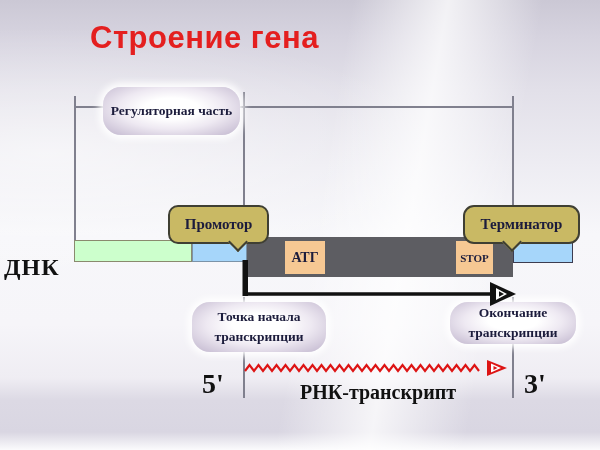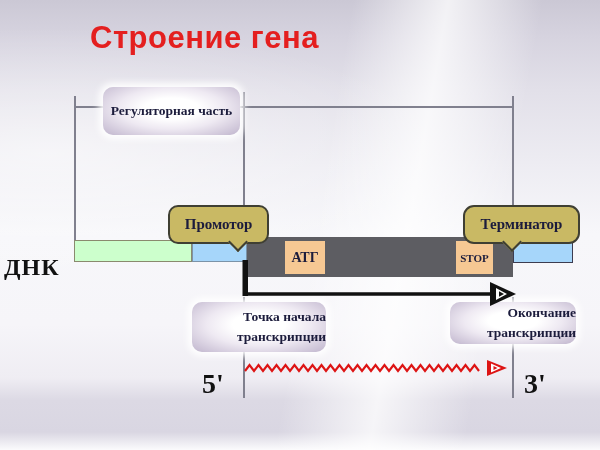--- a/index.html
+++ b/index.html
@@ -14,23 +14,23 @@
         #f7f7fa 52%, #f6f5f9 72%, #efedf3 84%,
         #dcd9e4 89%, #d9d6e2 96%, #fbfbfd 100%);
   }
   .abs{position:absolute;}
   .title{
     font-family:"Liberation Sans","DejaVu Sans",sans-serif;
     font-weight:bold;font-size:31px;letter-spacing:0.5px;color:#e41f1f;
   }
   .line{background:#80808e;z-index:1;}
   .pbadge{
-    z-index:3;display:flex;align-items:center;justify-content:center;text-align:right;
+    z-index:3;display:flex;align-items:center;justify-content:center;text-align:center;
     font-weight:bold;font-size:13.5px;line-height:1.5;color:#1c1c3c;
-    border-radius:10px;
+    border-radius:18px;
     background:radial-gradient(ellipse at 50% 45%, #ffffff 28%, #eee9f2 55%, #c0b5cd 100%);
     box-shadow:0 0 7px 4px rgba(255,255,255,0.95);
   }
   .tbadge{
     z-index:4;display:flex;align-items:center;justify-content:center;
     font-weight:bold;font-size:15px;color:#1c1c3c;
     background:#c9b964;border:2px solid #3f3f33;border-radius:10px;margin-top:24px;
   }
   .tail{
     position:absolute;width:12px;height:12px;background:#c9b964;
@@ -103,14 +103,15 @@
 
   <svg class="abs" style="left:243px;top:358px;z-index:3;" width="270" height="22" viewBox="0 0 270 22">
     <path d="M2,13 l4.5,-6 l4.5,6 l4.5,-6 l4.5,6 l4.5,-6 l4.5,6 l4.5,-6 l4.5,6 l4.5,-6 l4.5,6 l4.5,-6 l4.5,6 l4.5,-6 l4.5,6 l4.5,-6 l4.5,6 l4.5,-6 l4.5,6 l4.5,-6 l4.5,6 l4.5,-6 l4.5,6 l4.5,-6 l4.5,6 l4.5,-6 l4.5,6 l4.5,-6 l4.5,6 l4.5,-6 l4.5,6 l4.5,-6 l4.5,6 l4.5,-6 l4.5,6 l4.5,-6 l4.5,6 l4.5,-6 l4.5,6 l4.5,-6 l4.5,6 l4.5,-6 l4.5,6 l4.5,-6 l4.5,6 l4.5,-6 l4.5,6 l4.5,-6 l4.5,6 l4.5,-6 l4.5,6 l4.5,-6 l4.5,6" fill="none" stroke="#dd1414" stroke-width="2.2"></path>
     <polygon points="244,2 264,10 244,18" fill="#dd1414"></polygon>
     <polygon points="248,5.5 258,10 248,14.5" fill="#ffffff"></polygon>
     <polygon points="250.5,8 254.5,10 250.5,12" fill="#dd1414"></polygon>
   </svg>
 
   <div class="abs bigmark" style="left:202px;top:368px;">5'</div>
   <div class="abs bigmark" style="left:524px;top:368px;">3'</div>
+  <div class="abs rna-label" style="left:255px;top:381px;width:246px;text-align:center;">РНК-транскрипт</div>
 
 </div>
 
 </body></html>

